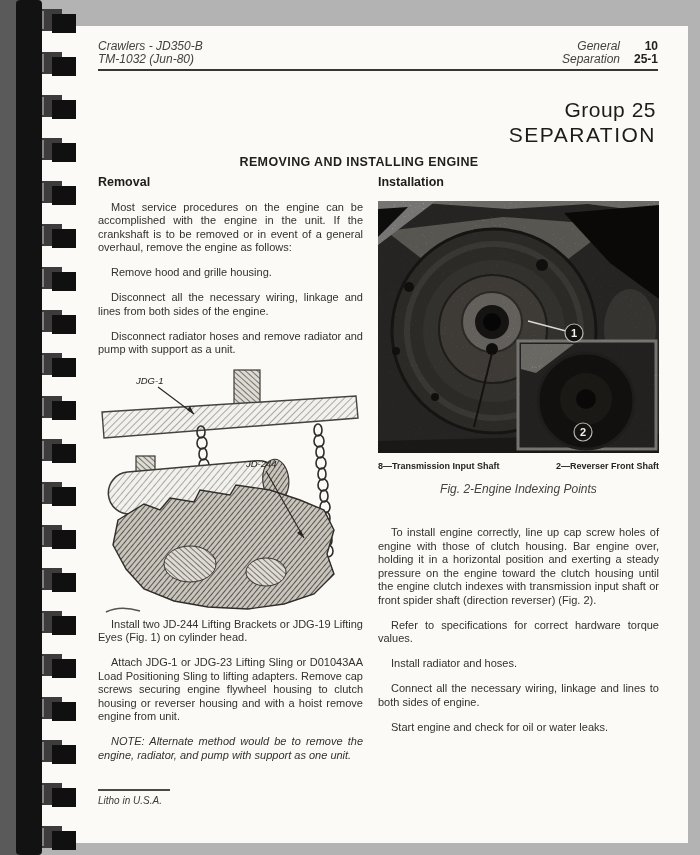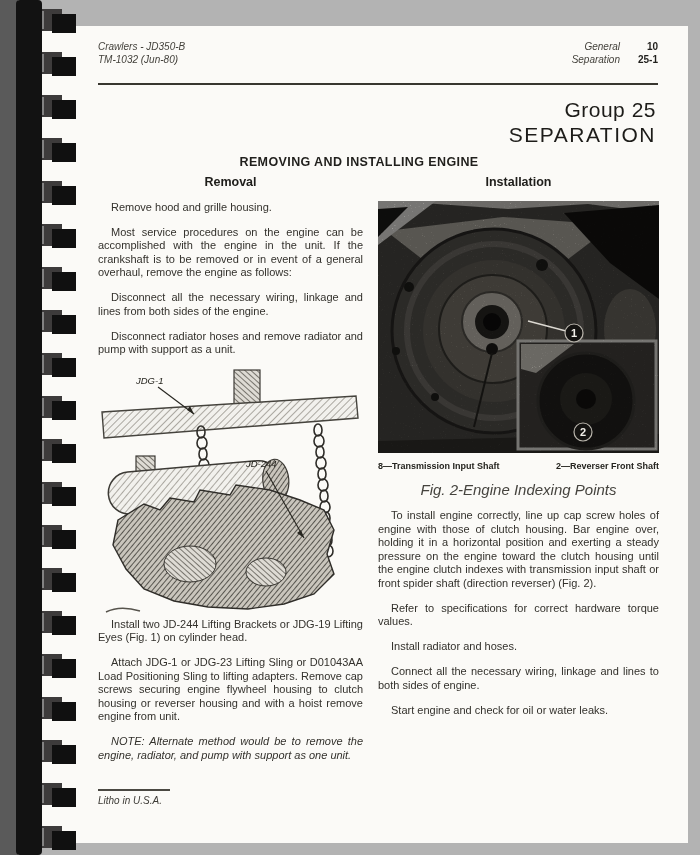--- a/index.html
+++ b/index.html
@@ -37,48 +37,48 @@
   
   .page{
     position:absolute;left:30px;top:26px;width:658px;height:817px;
     background:#fbfaf7;z-index:2;color:#2b2a26;
   }
   .page *{box-sizing:border-box;}
   
   .hdr{
     position:absolute;left:68px;top:14px;width:560px;
     display:flex;justify-content:space-between;align-items:flex-end;
-    border-bottom:2px solid #38362f;padding-bottom:17px;
-    font-size:10px;line-height:13px;color:#44423c;
+    border-bottom:2px solid #38362f;padding-bottom:3px;
+    font-size:12px;line-height:13px;color:#44423c;
   }
   .hdr .lft{font-style:italic;}
   .hdr .rgt{text-align:right;}
   .hdr .row{display:flex;justify-content:flex-end;gap:8px;}
   .hdr .lbl{font-style:italic;}
   .hdr .val{font-weight:bold;min-width:30px;text-align:right;color:#201f1c;}
   
   .group{position:absolute;right:32px;top:72px;text-align:right;font-weight:normal;color:#1d1c19;}
   .group .g1{font-size:21px;line-height:24px;letter-spacing:.5px;}
   .group .g2{font-size:21px;line-height:26px;letter-spacing:1.5px;}
   
   .sect{
     position:absolute;left:0;top:129px;width:100%;text-align:center;
     font-weight:bold;font-size:12.5px;letter-spacing:.4px;color:#201f1c;
   }
   
   .col{position:absolute;top:150px;font-size:11px;line-height:13.5px;text-align:justify;}
   .col-left{left:68px;width:265px;}
   .col-right{left:348px;width:281px;}
-  .col h3{font-size:12.5px;margin:0 0 11px;color:#1e1d1a;text-align:center;}
+  .col h3{font-size:12.5px;margin:0 0 11px;color:#1e1d1a;text-align:left;}
   .col p{margin:0 0 11.5px;text-indent:13px;color:#33312c;}
   .col p.note{font-style:italic;}
   figure{margin:2px 0 0;}
   .figcap{font-size:9.5px;font-style:italic;text-align:center;color:#45433e;margin:2px 0 13px;text-indent:0;}
   .legend{display:flex;justify-content:space-between;font-size:9px;font-weight:bold;color:#25241f;margin-top:4px;}
-  .fig2cap{font-size:15px;font-style:italic;text-align:center;color:#45433e;margin:9px 0 13px;}
+  .fig2cap{font-size:12px;font-style:italic;text-align:center;color:#45433e;margin:9px 0 30px;}
   
   .footnote{position:absolute;left:68px;top:763px;font-size:10px;font-style:italic;color:#3c3a35;}
   .footnote .rule{width:72px;border-top:2px solid #4a4842;margin-bottom:4px;}
   svg text{font-family:"Liberation Sans","DejaVu Sans",sans-serif;}
 </style>
 </head>
 <body>
 
 <div class="edge-strip"></div>
 
@@ -103,22 +103,22 @@
 
   <div class="group">
     <div class="g1">Group 25</div>
     <div class="g2">SEPARATION</div>
   </div>
 
   <div class="sect">REMOVING AND INSTALLING ENGINE</div>
 
   <div class="col col-left">
     <h3>Removal</h3>
+    <p>Most service procedures on the engine can be accomplished with the engine in the unit. If the crankshaft is to be removed or in event of a general overhaul, remove the engine as follows:</p>
     <p>Remove hood and grille housing.</p>
-    <p>Most service procedures on the engine can be accomplished with the engine in the unit. If the crankshaft is to be removed or in event of a general overhaul, remove the engine as follows:</p>
     <p>Disconnect all the necessary wiring, linkage and lines from both sides of the engine.</p>
     <p>Disconnect radiator hoses and remove radiator and pump with support as a unit.</p>
 
     <figure>
       <svg width="265" height="246" viewBox="0 0 265 246">
         <defs>
           <pattern id="h1" width="5" height="5" patternUnits="userSpaceOnUse" patternTransform="rotate(45)">
             <rect width="5" height="5" fill="#f2f1ed"></rect>
               <line x1="0" y1="0" x2="0" y2="5" stroke="#8b877f" stroke-width="1.4"></line>
           </pattern>

